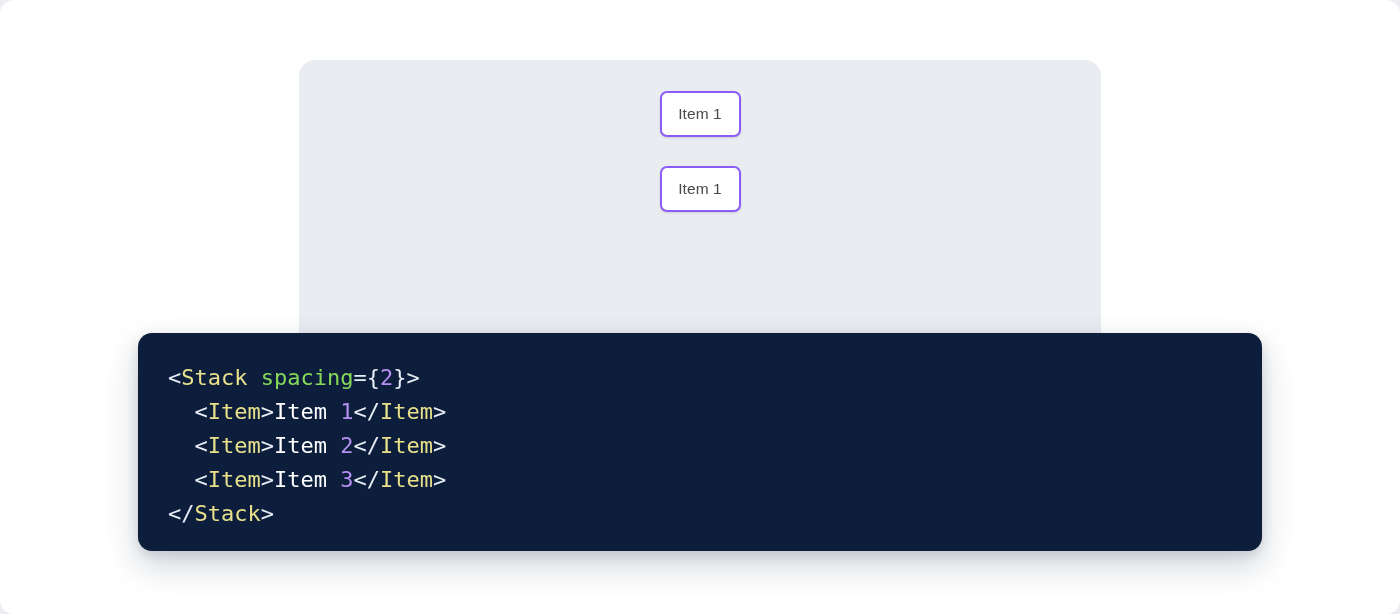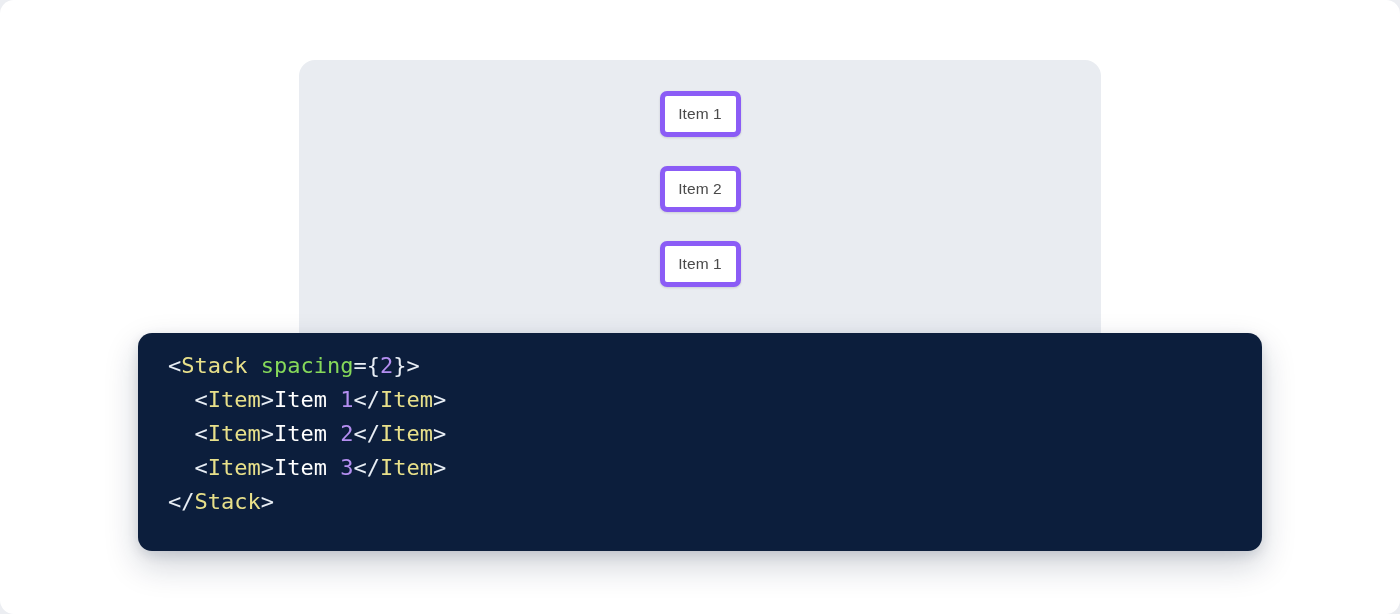--- a/index.html
+++ b/index.html
@@ -56,21 +56,21 @@
     display: flex;
     flex-direction: column;
     align-items: center;
     padding-top: 31px;
     box-sizing: border-box;
   }
   .stack-item {
     width: 81px;
     height: 46px;
     background: #ffffff;
-    border: 5px solid #8b5cf6;
+    border: 2px solid #8b5cf6;
     border-radius: 7px;
     box-shadow: 0 1px 2px rgba(16, 24, 40, 0.08),
                 0 1px 3px rgba(16, 24, 40, 0.06);
     display: flex;
     align-items: center;
     justify-content: center;
     font-size: 15.5px;
     color: #4a4a4a;
     letter-spacing: 0.1px;
     box-sizing: border-box;
@@ -84,21 +84,21 @@
     position: absolute;
     left: 138px;
     top: 333px;
     width: 1124px;
     height: 218px;
     background: #0c1e3c;
     border-radius: 14px;
     box-shadow: 0 14px 34px rgba(15, 30, 60, 0.20),
                 0 4px 12px rgba(15, 30, 60, 0.12);
     box-sizing: border-box;
-    padding: 16px 0 0 30px;
+    padding: 28px 0 0 30px;
     overflow: hidden;
   }
   #code-block {
     font-family: "DejaVu Sans Mono", "Liberation Mono", monospace;
     font-size: 22px;
     line-height: 34px;
     white-space: pre;
     margin: 0;
     color: #e6edf3;
     letter-spacing: 0px;
@@ -116,21 +116,20 @@
 </style>
 </head>
 <body>
 
 <div id="page-root">
   <div id="page-card">
 
     <div id="preview-surface">
       <div id="stack">
           <div class="stack-item">Item 1</div>
-          <div class="stack-item">Item 2</div>
           <div class="stack-item">Item 1</div>
         </div>
     </div>
 
     <div id="code-panel">
       <pre id="code-block"><span class="code-line"><span class="tok-punct">&lt;</span><span class="tok-tag">Stack</span><span class="tok-text"> </span><span class="tok-attr">spacing</span><span class="tok-eq">=</span><span class="tok-brace">{</span><span class="tok-num">2</span><span class="tok-brace">}</span><span class="tok-punct">&gt;</span></span><span class="code-line"><span class="tok-text">  </span><span class="tok-punct">&lt;</span><span class="tok-tag">Item</span><span class="tok-punct">&gt;</span><span class="tok-text">Item </span><span class="tok-num">1</span><span class="tok-punct">&lt;/</span><span class="tok-tag">Item</span><span class="tok-punct">&gt;</span></span><span class="code-line"><span class="tok-text">  </span><span class="tok-punct">&lt;</span><span class="tok-tag">Item</span><span class="tok-punct">&gt;</span><span class="tok-text">Item </span><span class="tok-num">2</span><span class="tok-punct">&lt;/</span><span class="tok-tag">Item</span><span class="tok-punct">&gt;</span></span><span class="code-line"><span class="tok-text">  </span><span class="tok-punct">&lt;</span><span class="tok-tag">Item</span><span class="tok-punct">&gt;</span><span class="tok-text">Item </span><span class="tok-num">3</span><span class="tok-punct">&lt;/</span><span class="tok-tag">Item</span><span class="tok-punct">&gt;</span></span><span class="code-line"><span class="tok-punct">&lt;/</span><span class="tok-tag">Stack</span><span class="tok-punct">&gt;</span></span></pre>
     </div>
 
   </div>
 </div>

